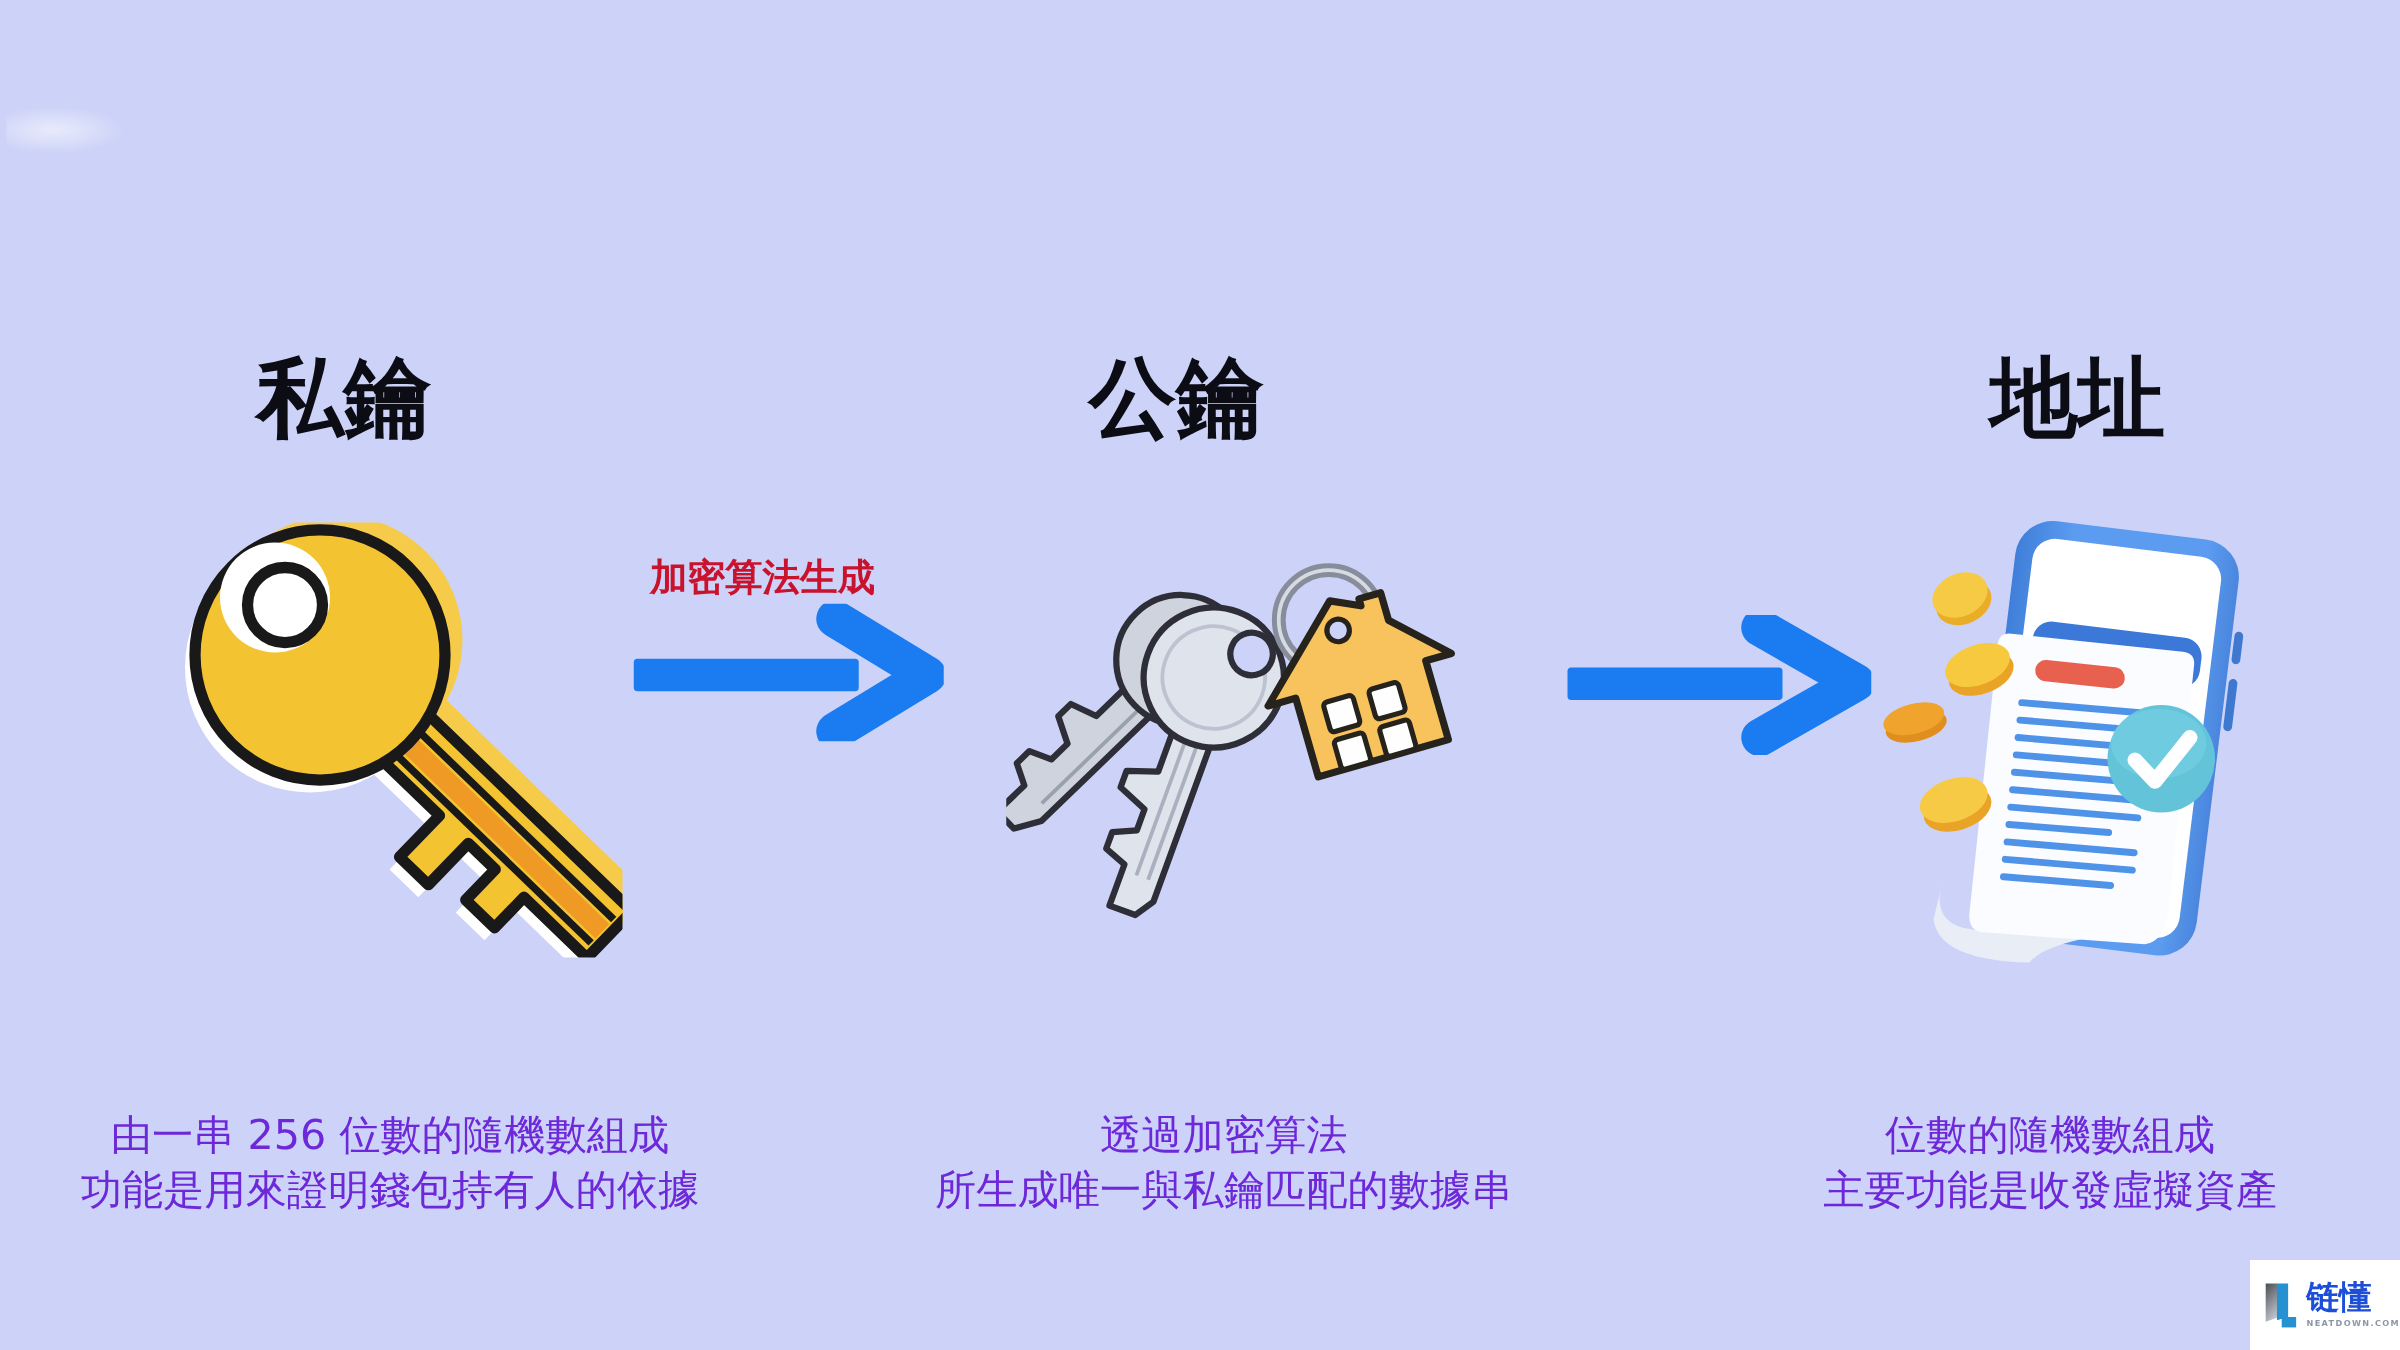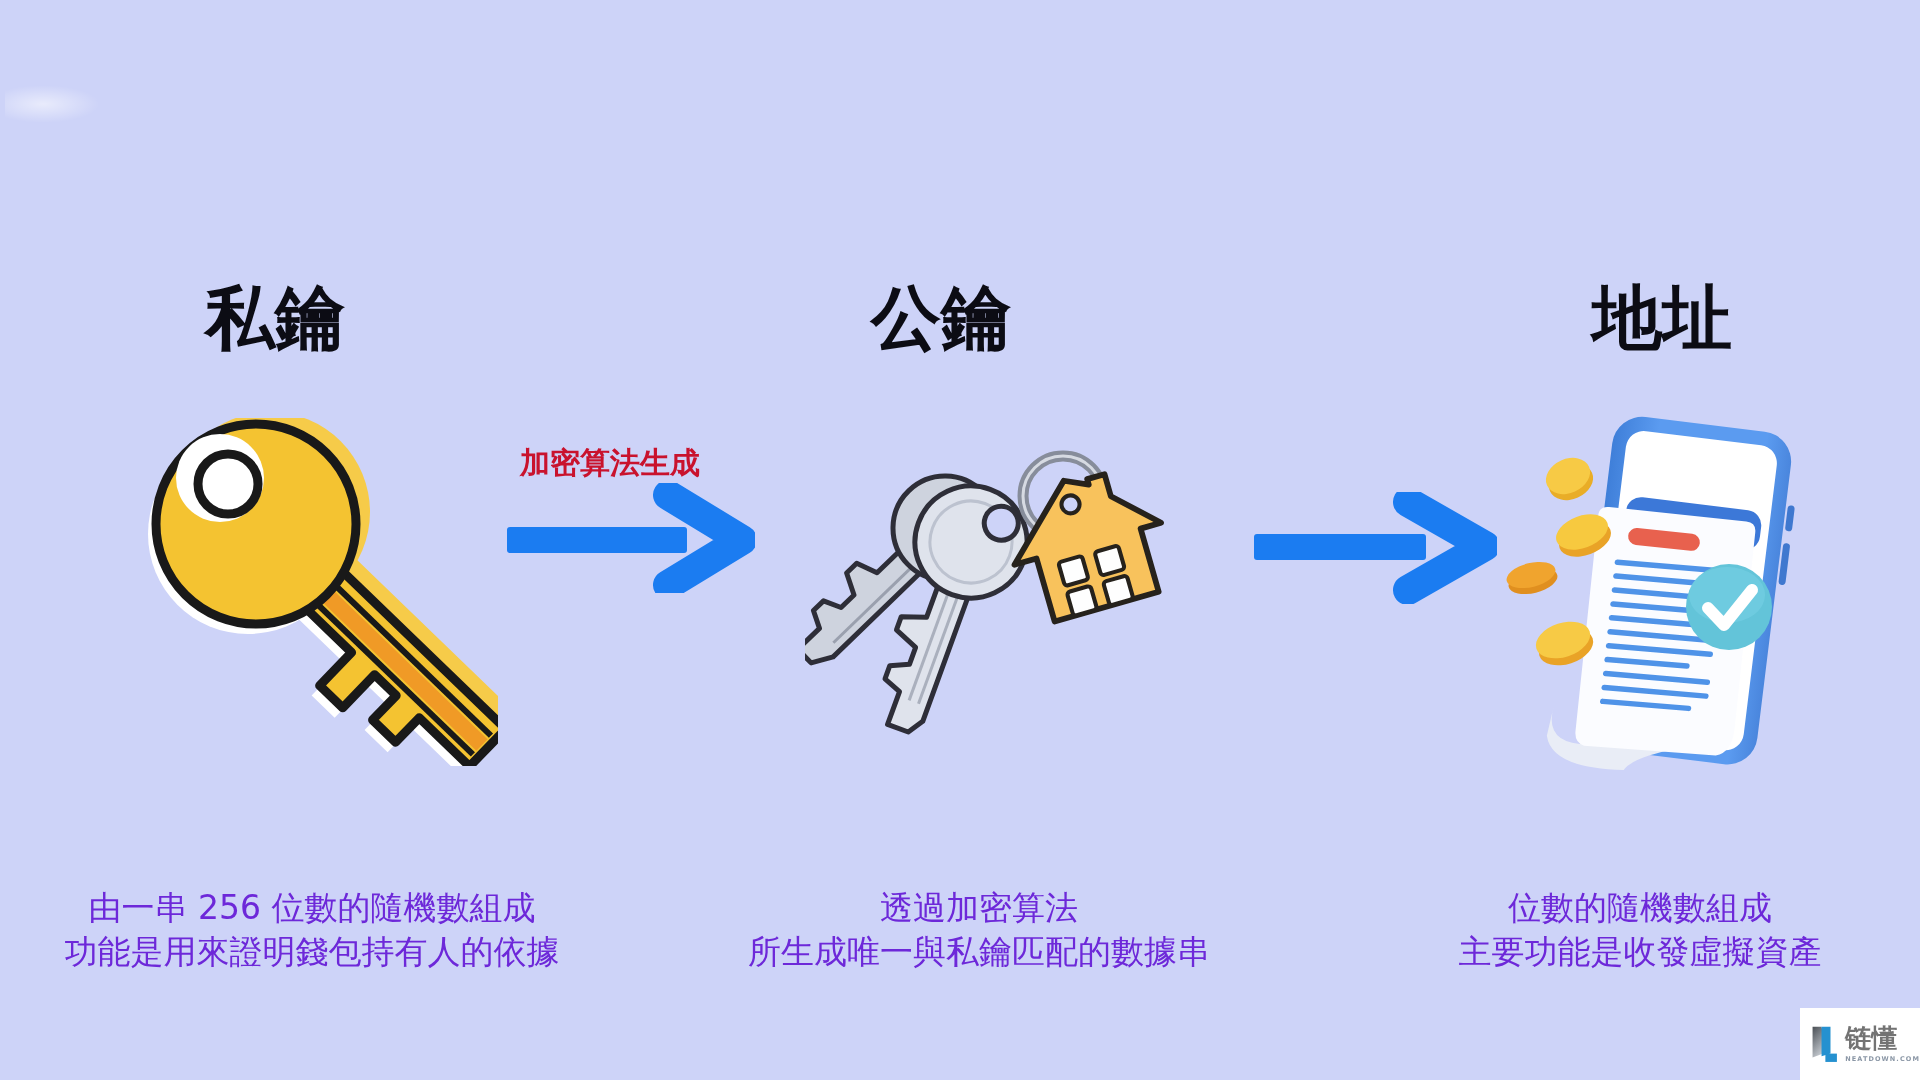--- a/index.html
+++ b/index.html
@@ -13,21 +13,21 @@
   .arrow-label{position:absolute;width:320px;text-align:center;
     font-size:30px;font-weight:700;color:#c9122d;line-height:1.1;}
   .al1{left:450px;top:426px;margin-top:20px;} .al2{left:1185px;top:428px;}
   .desc{position:absolute;width:520px;text-align:center;font-size:33px;font-weight:500;
     color:#6d28d9;line-height:44px;top:886px;}
   .d1{left:52px;} .d2{left:719px;text-align:center;} .d3{left:1380px;}
   .icon-abs{position:absolute;}
   .logo-box{position:absolute;left:1800px;top:1008px;width:120px;height:72px;background:#ffffff;
     display:flex;align-items:center;gap:7px;padding-left:10px;box-sizing:border-box;}
   .logo-text{display:flex;flex-direction:column;justify-content:center;}
-  .logo-brand{font-size:26px;font-weight:700;color:#737373;line-height:1;}
+  .logo-brand{font-size:26px;font-weight:700;color:#1d4ed8;line-height:1;}
   .logo-site{font-size:6.5px;letter-spacing:1.1px;color:#8b97a6;margin-top:4px;font-weight:700;}
 </style>
 </head>
 <body>
 
 <div class="canvas">
 
   <div class="smudge"></div>
 
   <div class="col-title t1">私鑰</div>

